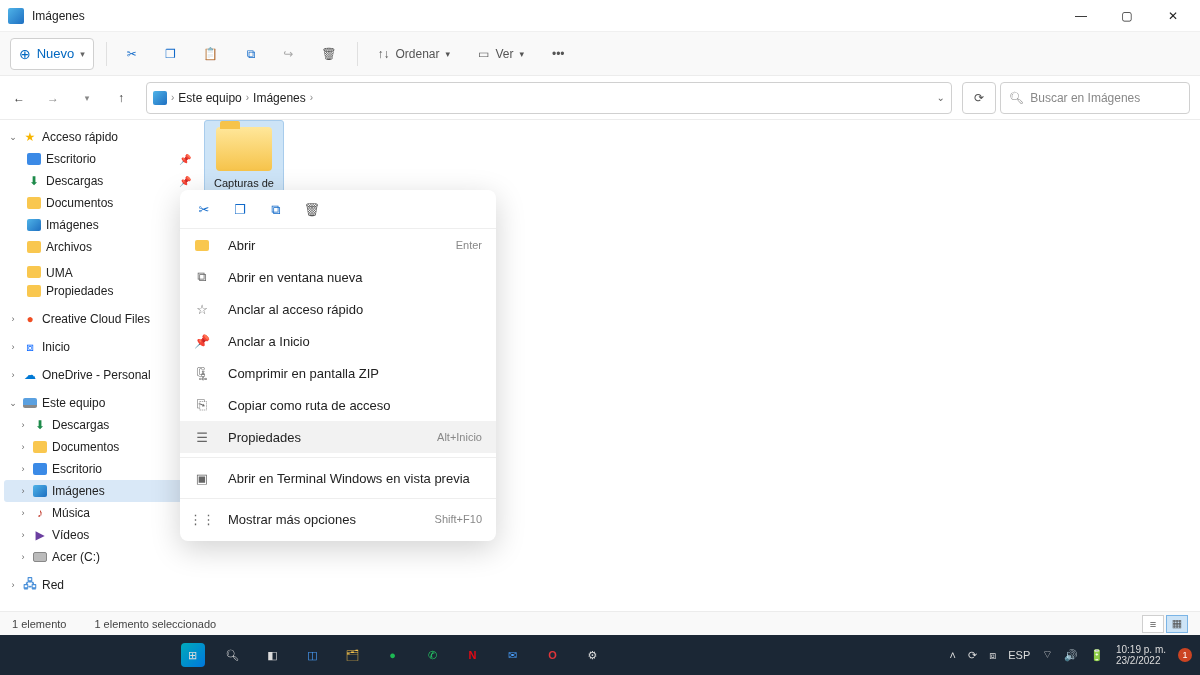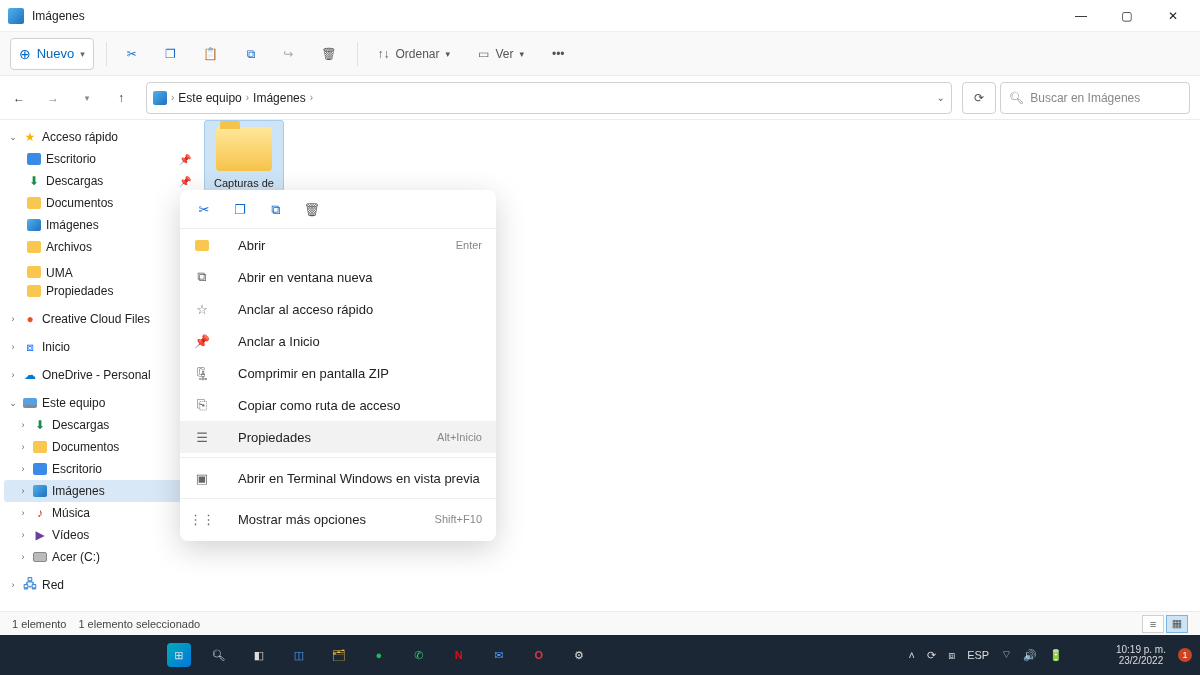--- a/index.html
+++ b/index.html
@@ -39,36 +39,36 @@
   .ic-net { color: #4a90d9; font-weight: bold; }
 
   .content { flex: 1; padding: 10px; position: relative; }
   .folder-item { width: 80px; text-align: center; font-size: 11px; padding: 6px 2px; background: #cde4f7; border: 1px solid #a8ccec; border-radius: 3px; position: absolute; left: 4px; top: 0px; }
   .folder-glyph { width: 56px; height: 44px; margin: 0 auto 6px; background: linear-gradient(#ffe79a,#f6c34a); border-radius: 4px; position: relative; }
   .folder-glyph::before { content: ""; position: absolute; top: -6px; left: 4px; width: 20px; height: 8px; background: #f6c34a; border-radius: 2px 2px 0 0; }
 
   .ctxmenu { position: absolute; left: 180px; top: 190px; width: 316px; background: #fff; border-radius: 8px; box-shadow: 0 8px 30px rgba(0,0,0,0.18); padding: 6px 0; font-size: 13px; z-index: 50; }
   .ctx-iconrow { display: flex; gap: 16px; padding: 6px 14px 10px; border-bottom: 1px solid #eee; color: #555; }
   .ctx-iconrow span { width: 20px; display: flex; justify-content: center; }
-  .ctx-item { display: flex; align-items: center; height: 32px; padding: 0 14px; gap: 28px; }
+  .ctx-item { display: flex; align-items: center; height: 32px; padding: 0 14px; gap: 18px; }
   .ctx-item.hover { background: #f2f2f2; }
   .ctx-ic { width: 16px; color: #666; display: flex; justify-content: center; }
   .ctx-sc { margin-left: auto; color: #888; font-size: 11px; }
   .ctx-sep { height: 1px; background: #eee; margin: 4px 0; }
 
-  .statusbar { height: 24px; display: flex; align-items: center; padding: 0 12px; font-size: 11px; color: #444; background: #f9f9f9; border-top: 1px solid #ececec; gap: 12px; }
+  .statusbar { height: 24px; display: flex; align-items: center; padding: 0 12px; font-size: 11px; color: #444; background: #f9f9f9; border-top: 1px solid #ececec; gap: 28px; }
   .viewbtns { margin-left: auto; display: flex; gap: 2px; }
   .viewbtn { width: 22px; height: 18px; border: 1px solid #cfcfcf; display: flex; align-items: center; justify-content: center; font-size: 11px; color: #555; background: #fff; }
   .viewbtn.active { background: #cde4f7; border-color: #7ab4e6; }
 
   .taskbar { height: 40px; background: #1b2735; display: flex; align-items: center; padding: 0 8px; color: #ddd; font-size: 11px; }
   .taskcenter { margin: 0 auto; display: flex; gap: 16px; align-items: center; }
   .tcicon { width: 24px; height: 24px; display: flex; align-items: center; justify-content: center; border-radius: 4px; }
   .tray { display: flex; align-items: center; gap: 12px; margin-left: auto; }
-  .tray .clock { text-align: center; line-height: 1.15; font-size: 10px; margin-left: 41px; }
+  .tray .clock { text-align: left; line-height: 1.15; font-size: 10px; }
   .badge { width: 14px; height: 14px; background: #c42; border-radius: 50%; font-size: 9px; display: flex; align-items: center; justify-content: center; color: #fff; }
 </style>
 </head>
 <body>
 
 <div class="titlebar">
   <div class="appicon"></div>
   <div class="title">Imágenes</div>
   <div class="winbtns">
     <div class="winbtn">—</div>

